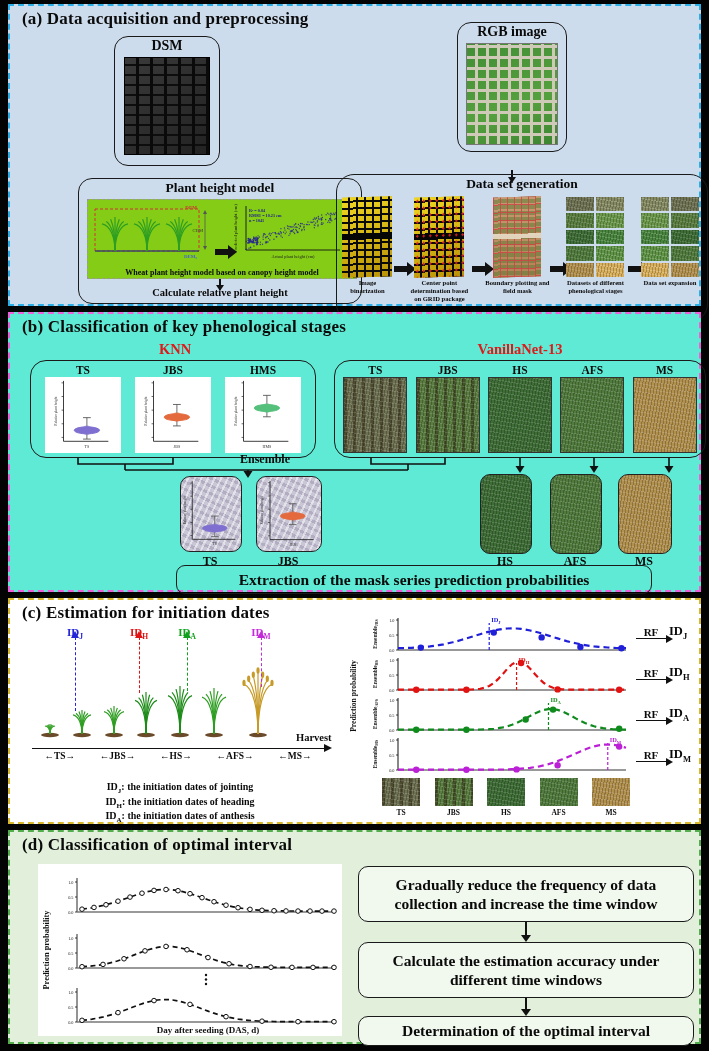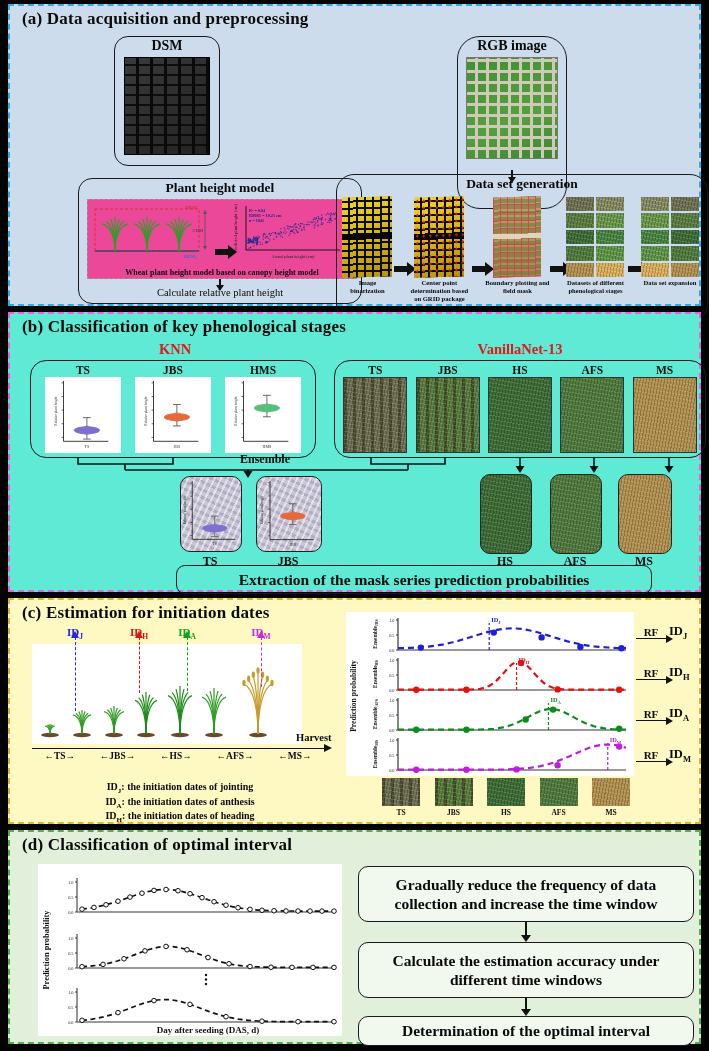--- a/index.html
+++ b/index.html
@@ -1,21 +1,21 @@
 <!DOCTYPE html>
 <html><head>
 <meta charset="utf-8">
 <style>
   html,body { margin:0; padding:0; }
   body { width:709px; height:1051px; background:#030303; position:relative;
          font-family:"Liberation Serif", serif; color:#0a0a0a; overflow:hidden; }
   .panel { position:absolute; box-sizing:border-box; }
   #panel-a { left:8px;  top:4px;   width:693px; height:302px; background:#cddcec; border:2px dashed #2ab0e6; }
   #panel-b { left:8px;  top:312px; width:693px; height:280px; background:#5eead4; border:2px dashed #ee5fd9; }
-  #panel-c { left:8px;  top:598px; width:693px; height:226px; background:#fef9c3; border:2px dashed #d9b92c; }
+  #panel-c { left:8px;  top:598px; width:693px; height:226px; background:#ffffff; border:2px dashed #d9b92c; }
   #panel-d { left:8px;  top:830px; width:693px; height:214px; background:#e2efdb; border:2px dashed #54ae4e; }
   .ptitle { position:absolute; left:12px; top:3px; font-weight:bold; font-size:17px; letter-spacing:.2px; }
   .abs { position:absolute; box-sizing:border-box; }
   .rbox { position:absolute; box-sizing:border-box; border:1.6px solid #1a1a1a; border-radius:14px; }
   .rbox-label { display:block; text-align:center; font-weight:bold; font-size:14px; padding-top:1px; }
   svg { display:block; }
   svg text { font-family:"Liberation Serif", serif; }
 
   
   .fat-arrow { position:relative; width:13px; height:6px; background:#111; flex:0 0 auto; align-self:center; }
@@ -30,24 +30,24 @@
 
   
   .dsm-img { width:84px; height:96px; margin:3px auto 0; border:1px solid #000; background-color:#2c2c2c;
     background-image: repeating-linear-gradient(90deg, transparent 0 11px, #0a0a0a 11px 14px),
       repeating-linear-gradient(0deg, transparent 0 8px, #0d0d0d 8px 10px),
       linear-gradient(135deg,#3a3a3a,#222); }
   .rgb-img { width:90px; height:100px; margin:3px auto 0; border:1px solid #777; background-color:#cfc9b8;
     background-image: repeating-linear-gradient(90deg, transparent 0 8px, #cfc9b8 8px 11px),
       repeating-linear-gradient(0deg, transparent 0 8px, #cfc9b8 8px 11px),
       linear-gradient(160deg,#418e35,#55a03e 60%,#3c8531); }
-  .ph-white { position:absolute; left:8px; top:20px; width:268px; height:78px; background:#ec4899;
+  .ph-white { position:absolute; left:8px; top:20px; width:268px; height:78px; background:#84cc16;
     border:1px dashed #999; display:flex; align-items:flex-start; }
   .ph-caption { position:absolute; left:0; bottom:1px; width:100%; text-align:center; font-weight:bold; font-size:8px; }
-  .ph-footer { position:absolute; left:0; top:108px; width:100%; text-align:center; font-weight:normal; font-size:10.5px; }
+  .ph-footer { position:absolute; left:0; top:108px; width:100%; text-align:center; font-weight:bold; font-size:10.5px; }
   .ds-row { position:absolute; left:4px; top:22px; width:358px; display:flex; justify-content:space-between; }
   .ds-step { display:flex; flex-direction:column; align-items:center; }
   .ds-cap { font-weight:bold; font-size:6.6px; line-height:1.2; text-align:center; margin-top:2px; max-width:66px; }
   .img-bin { width:50px; height:80px; transform:skewY(-2deg); background-color:#d8b90e;
     background-image: linear-gradient(transparent 0 45%, #060606 45% 53%, transparent 53%),
       repeating-linear-gradient(0deg, transparent 0 5px, #0a0a08 5px 7px),
       repeating-linear-gradient(90deg, transparent 0 6px, #0a0a08 6px 8px),
       linear-gradient(160deg,#f0d722,#b89207); }
   .img-grid { width:50px; height:80px; transform:skewY(-2deg); background-color:#d8b90e;
     background-image: radial-gradient(circle 1.2px at 3px 3.5px, #e02020 98%, transparent),
@@ -131,21 +131,21 @@
 <body>
 
 <div class="panel" id="panel-a">
   <div class="ptitle">(a) Data acquisition and preprocessing</div>
 
   <div class="rbox" style="left:104px; top:30px; width:106px; height:130px;">
     <span class="rbox-label">DSM</span>
     <div class="dsm-img"></div>
   </div>
 
-  <div class="rbox" style="left:447px; top:30px; width:110px; height:173px;border-radius:23px;">
+  <div class="rbox" style="left:447px; top:16px; width:110px; height:130px;">
     <span class="rbox-label">RGB image</span>
     <div class="rgb-img"></div>
   </div>
 
   <div class="down-arrow" style="left:501px; top:164px; height:7px;"></div>
 
   <div class="rbox" style="left:22px; top:172px; width:284px; height:126px;margin-left:46px;">
     <span class="rbox-label" style="font-size:13.5px;">Plant height model</span>
     <div class="ph-white">
       <svg id="wheat-svg" width="122" height="58" viewBox="0 0 122 58" style="margin:3px 0 0 3px;">
@@ -740,22 +740,22 @@
   <div class="tl-row">
     <span class="tl-stage">TS</span>
     <span class="tl-stage">JBS</span>
     <span class="tl-stage">HS</span>
     <span class="tl-stage">AFS</span>
     <span class="tl-stage">MS</span>
   </div>
 
   <div class="legend-items">
     <div><span>ID</span><sub>J</sub><span>: the initiation dates of jointing</span></div>
+    <div><span>ID</span><sub>H</sub><span>: the initiation dates of heading</span></div>
     <div><span>ID</span><sub>A</sub><span>: the initiation dates of anthesis</span></div>
-    <div><span>ID</span><sub>H</sub><span>: the initiation dates of heading</span></div>
     <div><span>ID</span><sub>M</sub><span>: the initiation dates of maturity</span></div>
   </div>
 
   <div class="chart-panel">
     <svg id="ensemble-chart" width="288" height="164" viewBox="0 0 288 164">
         <line x1="52" y1="6" x2="52" y2="38" stroke="#111" stroke-width="1"></line>
         <line x1="52" y1="38" x2="280" y2="38" stroke="#333" stroke-width="1"></line>
         <line x1="50" y1="8" x2="52" y2="8" stroke="#111" stroke-width="0.8"></line>
         <text x="48.5" y="9.6" font-size="4.3" text-anchor="end" fill="#222">1.0</text>
         <line x1="50" y1="23" x2="52" y2="23" stroke="#111" stroke-width="0.8"></line>

